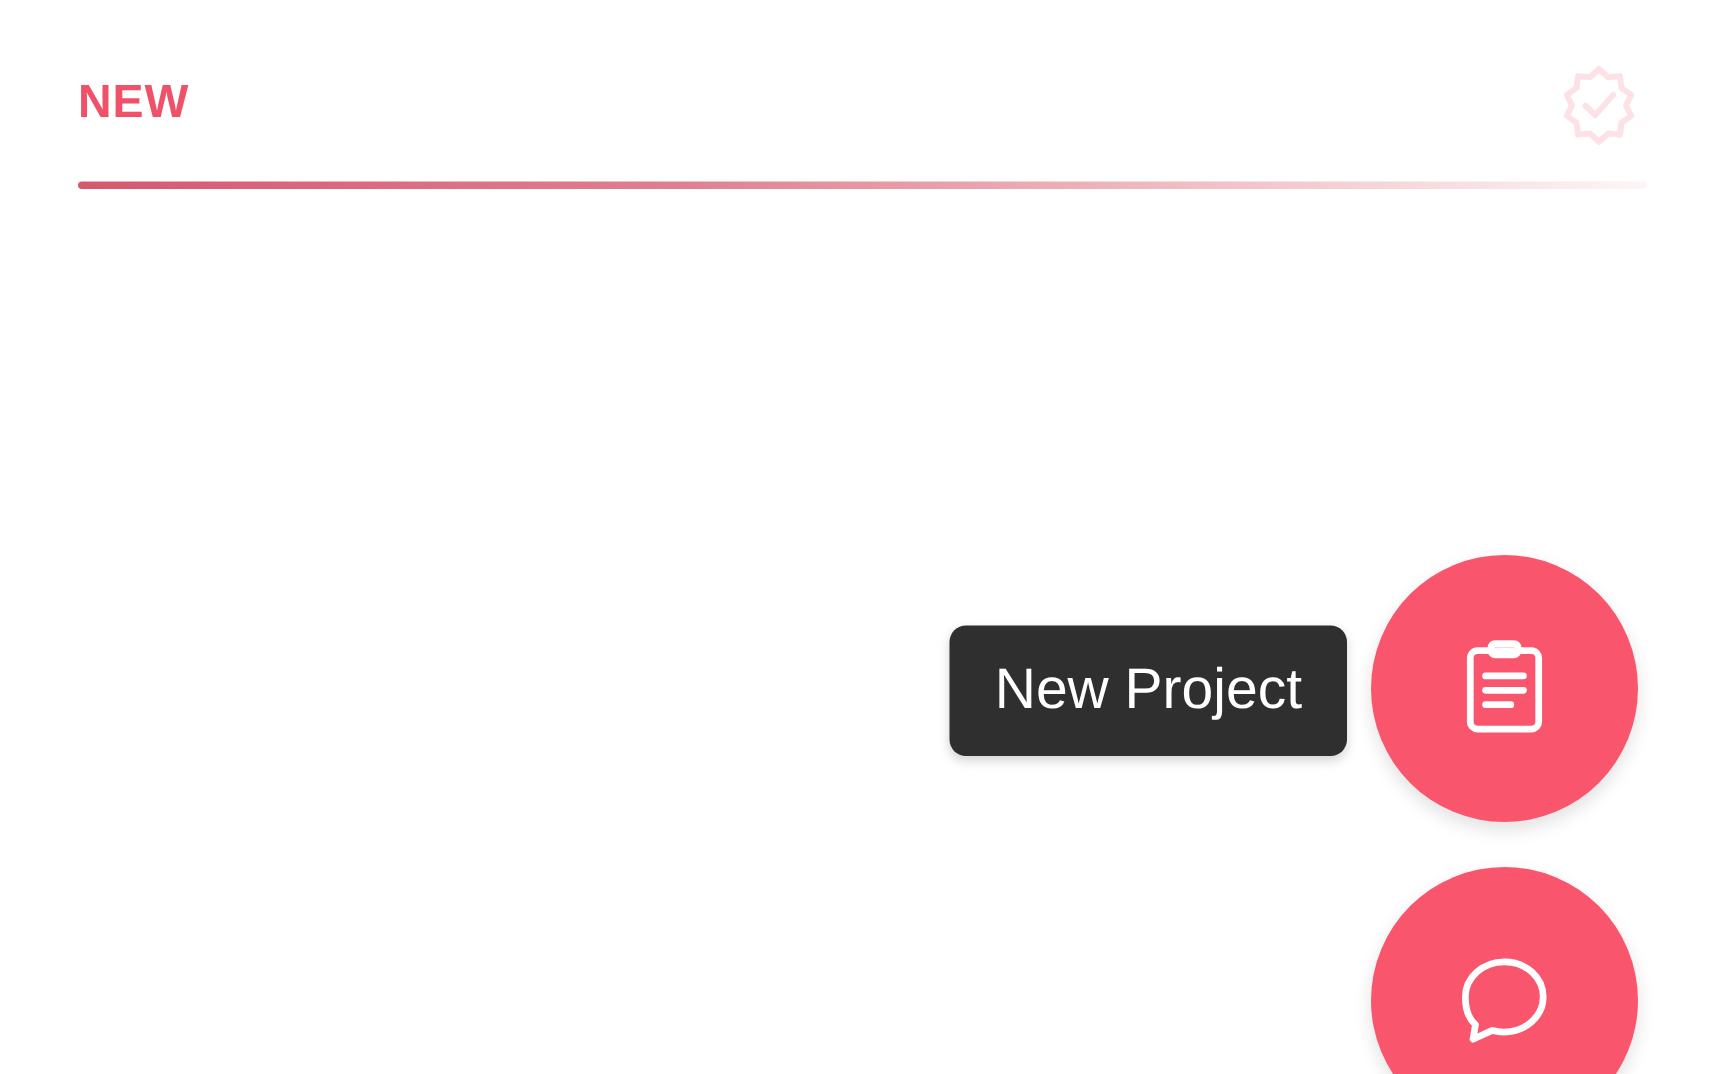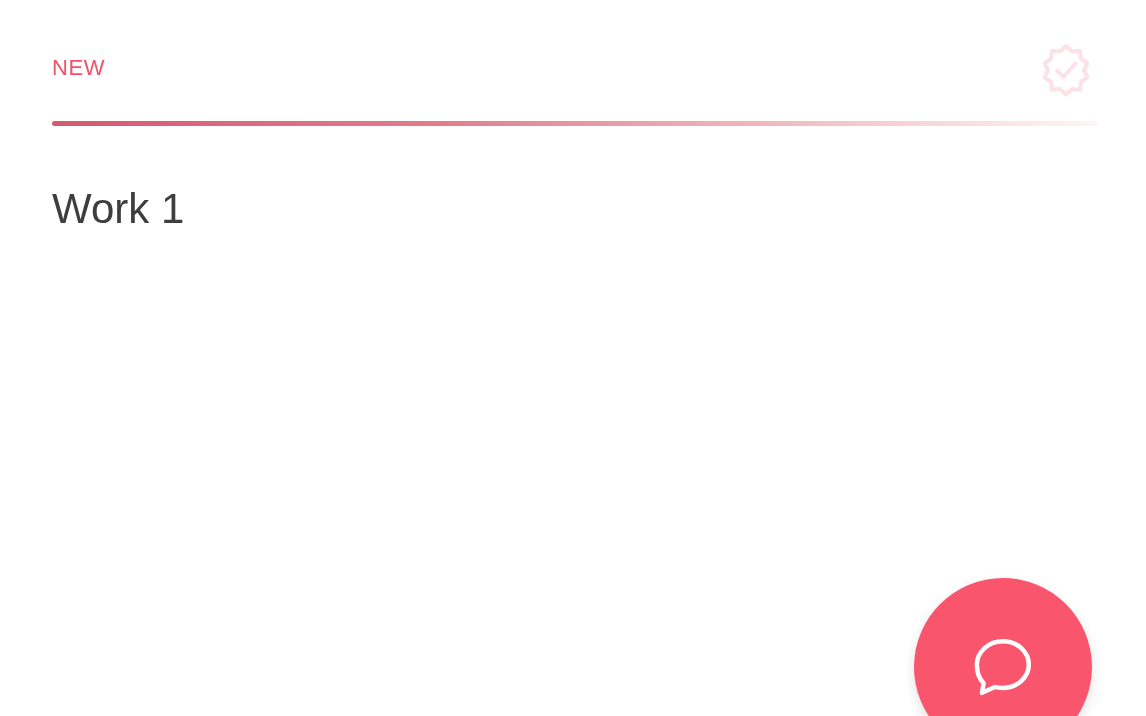--- a/index.html
+++ b/index.html
@@ -27,22 +27,22 @@
     left: 0;
     top: 0;
     width: 1146px;
     height: 140px;
   }
 
   .tab-label {
     position: absolute;
     left: 52px;
     top: 48px;
-    font-size: 22px;
-    font-weight: normal;
+    font-size: 31px;
+    font-weight: bold;
     letter-spacing: 0.6px;
     color: #ef5268;
     line-height: 40px;
     white-space: nowrap;
   }
 
   .tab-underline {
     position: absolute;
     left: 52px;
     top: 121px;
@@ -161,24 +161,35 @@
 
     <div class="verified-badge">
       <svg viewBox="0 0 24 24" fill="none" stroke="#ef5268" stroke-width="1.6" stroke-linecap="round" stroke-linejoin="round">
         <path d="M12 2.4 L14.4 4.6 L17.6 4.3 L18.0 7.5 L20.6 9.3 L19.2 12.1 L20.6 14.9 L18.0 16.7 L17.6 19.9 L14.4 19.6 L12 21.8 L9.6 19.6 L6.4 19.9 L6.0 16.7 L3.4 14.9 L4.8 12.1 L3.4 9.3 L6.0 7.5 L6.4 4.3 L9.6 4.6 Z"></path>
         <polyline points="8.4,12.2 11,14.7 15.8,9.3"></polyline>
       </svg>
     </div>
 
   </div>
 
-  <div class="project-title">Work 1</div>
 
   <div class="fab-stack">
 
+    <div class="fab-row fab-row-project">
+      <div class="fab-tooltip">New Project</div>
+      <div class="fab">
+        <svg class="fab-icon" viewBox="0 0 24 24" fill="none" stroke="#ffffff" stroke-width="1.5" stroke-linecap="round" stroke-linejoin="round">
+          <rect x="4.4" y="3.6" width="15.2" height="17.4" rx="1.6"></rect>
+          <path d="M9 3.6 V2.9 a0.9 0.9 0 0 1 0.9 -0.9 h4.2 a0.9 0.9 0 0 1 0.9 0.9 V3.6 a0.9 0.9 0 0 1 -0.9 0.9 h-4.2 a0.9 0.9 0 0 1 -0.9 -0.9 Z"></path>
+          <line x1="7.8" y1="9.2" x2="16.2" y2="9.2"></line>
+          <line x1="7.8" y1="12.4" x2="16.2" y2="12.4"></line>
+          <line x1="7.8" y1="15.6" x2="13.4" y2="15.6"></line>
+        </svg>
+      </div>
+    </div>
 
     <div class="fab-row fab-row-conversation">
       <div class="fab">
         <svg class="fab-icon" viewBox="0 0 24 24" fill="none" stroke="#ffffff" stroke-width="1.5" stroke-linecap="round" stroke-linejoin="round">
           <path d="M20.6 11.2 c0 4.3 -3.9 7.8 -8.7 7.8 -0.9 0 -1.8 -0.12 -2.6 -0.35 L5.0 20.6 l0.55 -3.2 C4.0 16.0 3.3 13.7 3.3 11.2 3.3 6.9 7.2 3.4 12.0 3.4 s8.6 3.5 8.6 7.8 Z"></path>
         </svg>
       </div>
     </div>
 
   </div>

